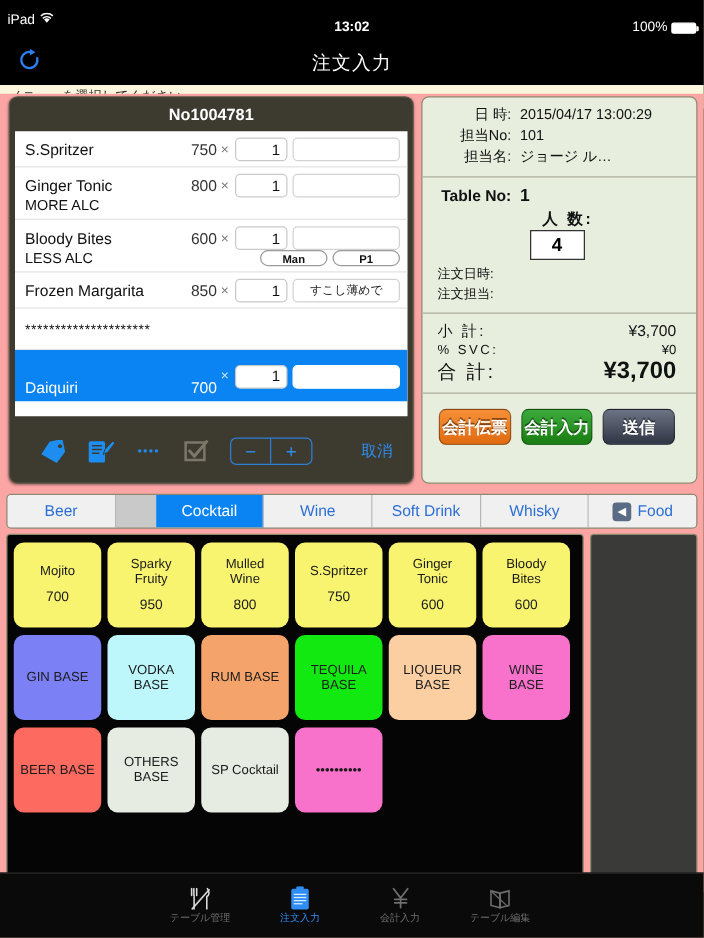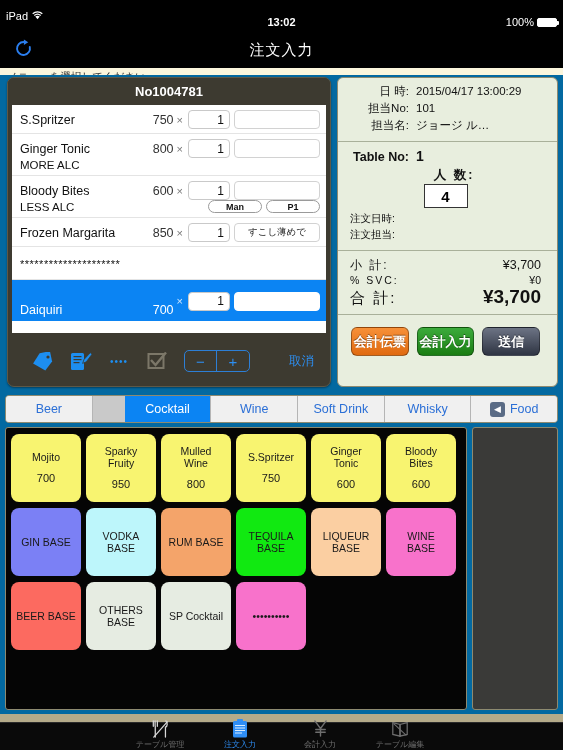--- a/index.html
+++ b/index.html
@@ -52,21 +52,21 @@
   
   .msgbar {
     height: 19px; background: #fbf6dd; color: #333;
     font-size: 10.5px; display: flex; align-items: center;
     padding: 0 7px; border-bottom: 1px solid #a09772;
   }
 
   
   .main {
     position: absolute; left: 0; right: 0; top: 75px; bottom: 36px;
-    background: #0369a1;
+    background: #fca5a5;
   }
 
   
   .order-card {
     position: absolute; left: 7px; top: 2px; width: 324px; height: 310px;
     background: #3d3a30; border-radius: 7px;
     border: 1px solid #5d5847;
     box-shadow: 0 1px 2px rgba(0,0,0,.4);
     overflow: hidden;
   }
@@ -221,22 +221,22 @@
     cursor: pointer; padding: 3px;
   }
   .mbtn .mprice { margin-top: 9px; font-size: 11px; }
   .mbtn .mname { white-space: pre-line; }
   .sidepanel {
     flex: 1; background: #3a3a38; border: 1px solid #8d8a70; border-radius: 3px;
   }
 
   
   .tabbar {
-    position: absolute; left: 0; right: 0; bottom: 0; height: 28px;
-    background: #0a0a0a; display: flex; align-items: flex-end;
+    position: absolute; left: 0; right: 0; bottom: 0; height: 52px;
+    background: #0a0a0a; display: flex; align-items: center;
     border-top: 1px solid #2a2a2a;
   }
   .tbar-spacer { width: 120px; }
   .tbar-item {
     width: 80px; display: flex; flex-direction: column; align-items: center;
     justify-content: center; gap: 1px; cursor: pointer; color: #6e6e6e;
   }
   .tbar-item.active { color: #2f8ef5; }
   .tbar-label { font-size: 8px; }
   .tbar-ico { height: 19px; display: flex; align-items: flex-end; }

